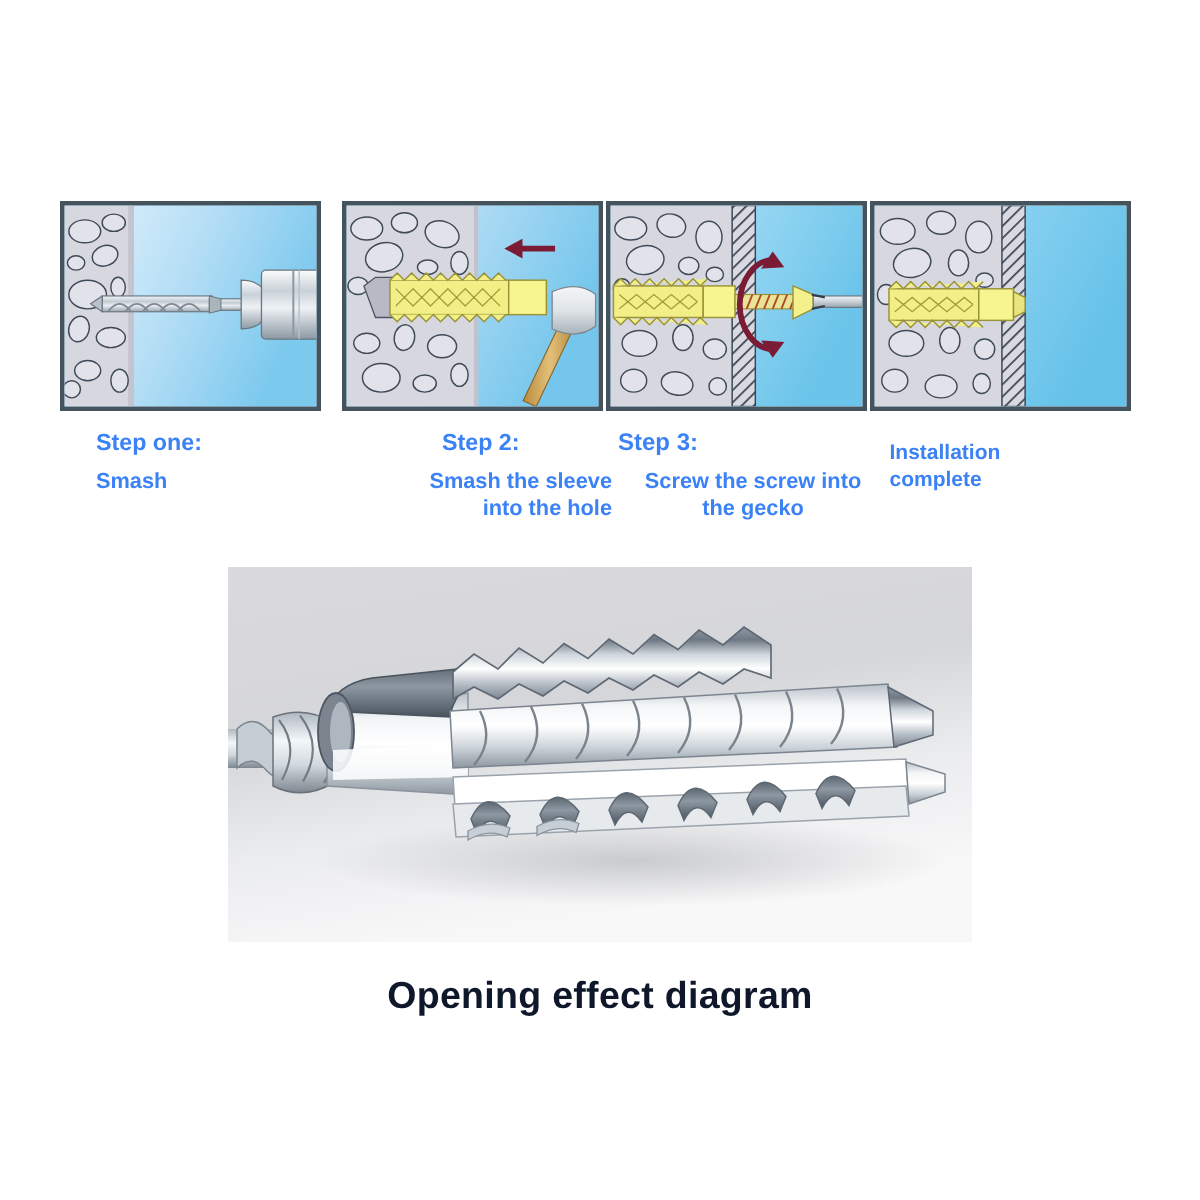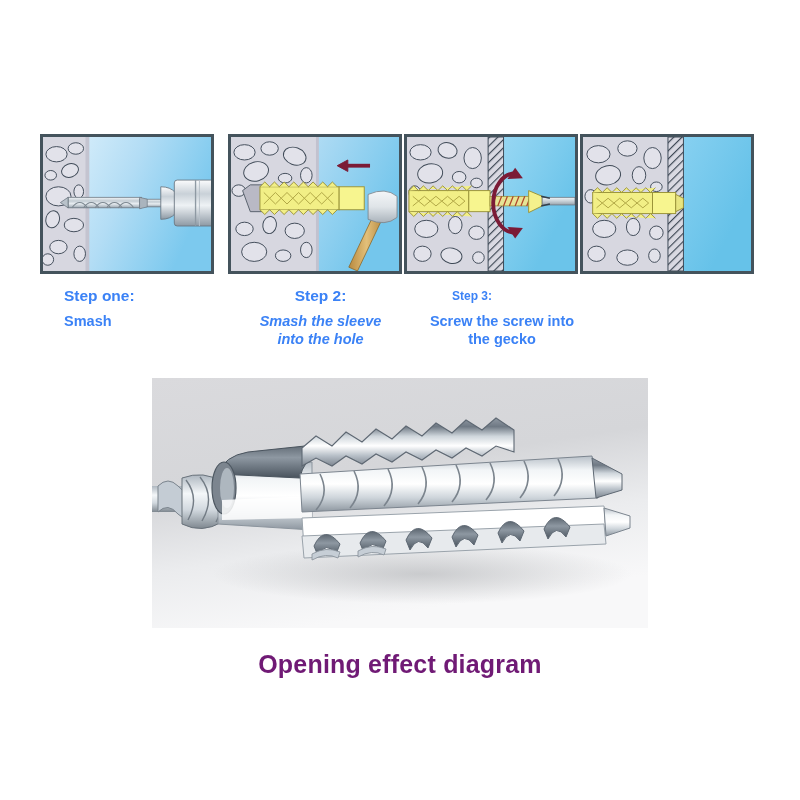--- a/index.html
+++ b/index.html
@@ -63,23 +63,23 @@
   .caption .step-desc {
     font-weight: bold;
     font-size: 14.5px;
     line-height: 18px;
     margin-top: 6px;
   }
   .cap1 { left: 24px;  width: 170px; }
   .cap1 .step-desc { text-align: left; }
   .cap2 { left: 193px; width: 175px; }
   .cap2 .step-title { margin-left: 0px; text-align: center; }
-  .cap2 .step-desc { text-align: center; font-style: italic; }
+  .cap2 .step-desc { text-align: right; }
   .cap3 { left: 372px; width: 180px; }
-  .cap3 .step-title { font-size: 12px; margin-left: 40px; }
+  .cap3 .step-title { font-size: 16px; }
   .cap3 .step-desc { text-align: center; }
   .cap4 { left: 553px; width: 150px; }
   .cap4 .step-title { font-size: 14px; }
   .cap4 .step-desc { text-align: left; font-size: 14px; }
 
   
   #photo-frame {
     position: absolute;
     left: 152px;
     top: 378px;
@@ -92,21 +92,21 @@
 
   
   #photo-caption {
     position: absolute;
     left: 0;
     top: 650px;
     width: 800px;
     text-align: center;
     font-size: 25px;
     font-weight: bold;
-    color: #701a75;
+    color: #0f172a;
     letter-spacing: 0.2px;
   }
 </style>
 </head>
 <body>
 
 <div id="steps-strip">
 
   <div class="step-panel p1">
     <svg class="panel-svg" viewBox="0 0 174 140" preserveAspectRatio="none">
@@ -383,20 +383,24 @@
 
   <div class="caption cap3">
     <div class="step-title">Step 3:</div>
     <div class="step-desc">
       <div>Screw the screw into</div>
       <div>the gecko</div>
     </div>
   </div>
 
   <div class="caption cap4">
+    <div class="step-desc">
+      <div>Installation</div>
+      <div>complete</div>
+    </div>
   </div>
 </div>
 
 <div id="photo-frame">
   <svg class="photo-svg" viewBox="0 0 496 250" preserveAspectRatio="none">
     <defs>
       <linearGradient id="bgPh" x1="0" y1="0" x2="0.3" y2="1">
         <stop offset="0%" stop-color="#dadadd"></stop>
         <stop offset="45%" stop-color="#d5d6d9"></stop>
         <stop offset="72%" stop-color="#ebecee"></stop>

